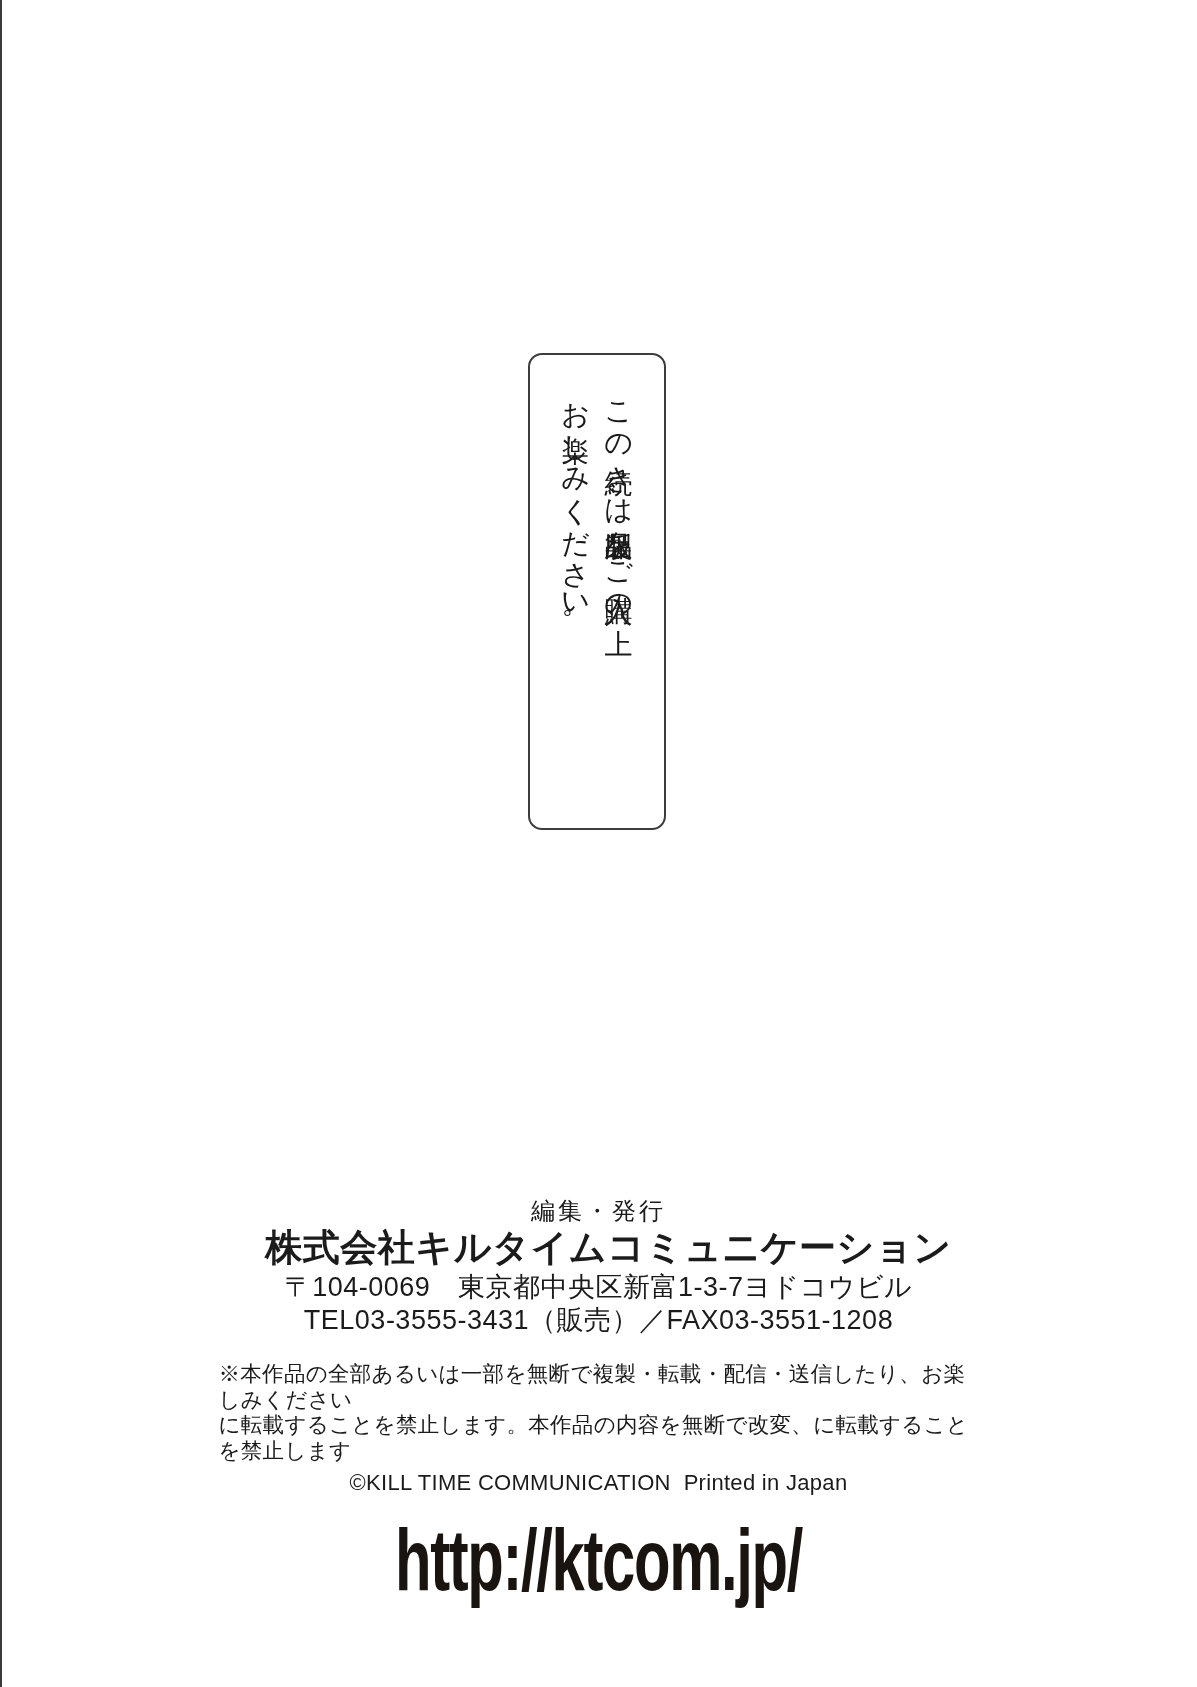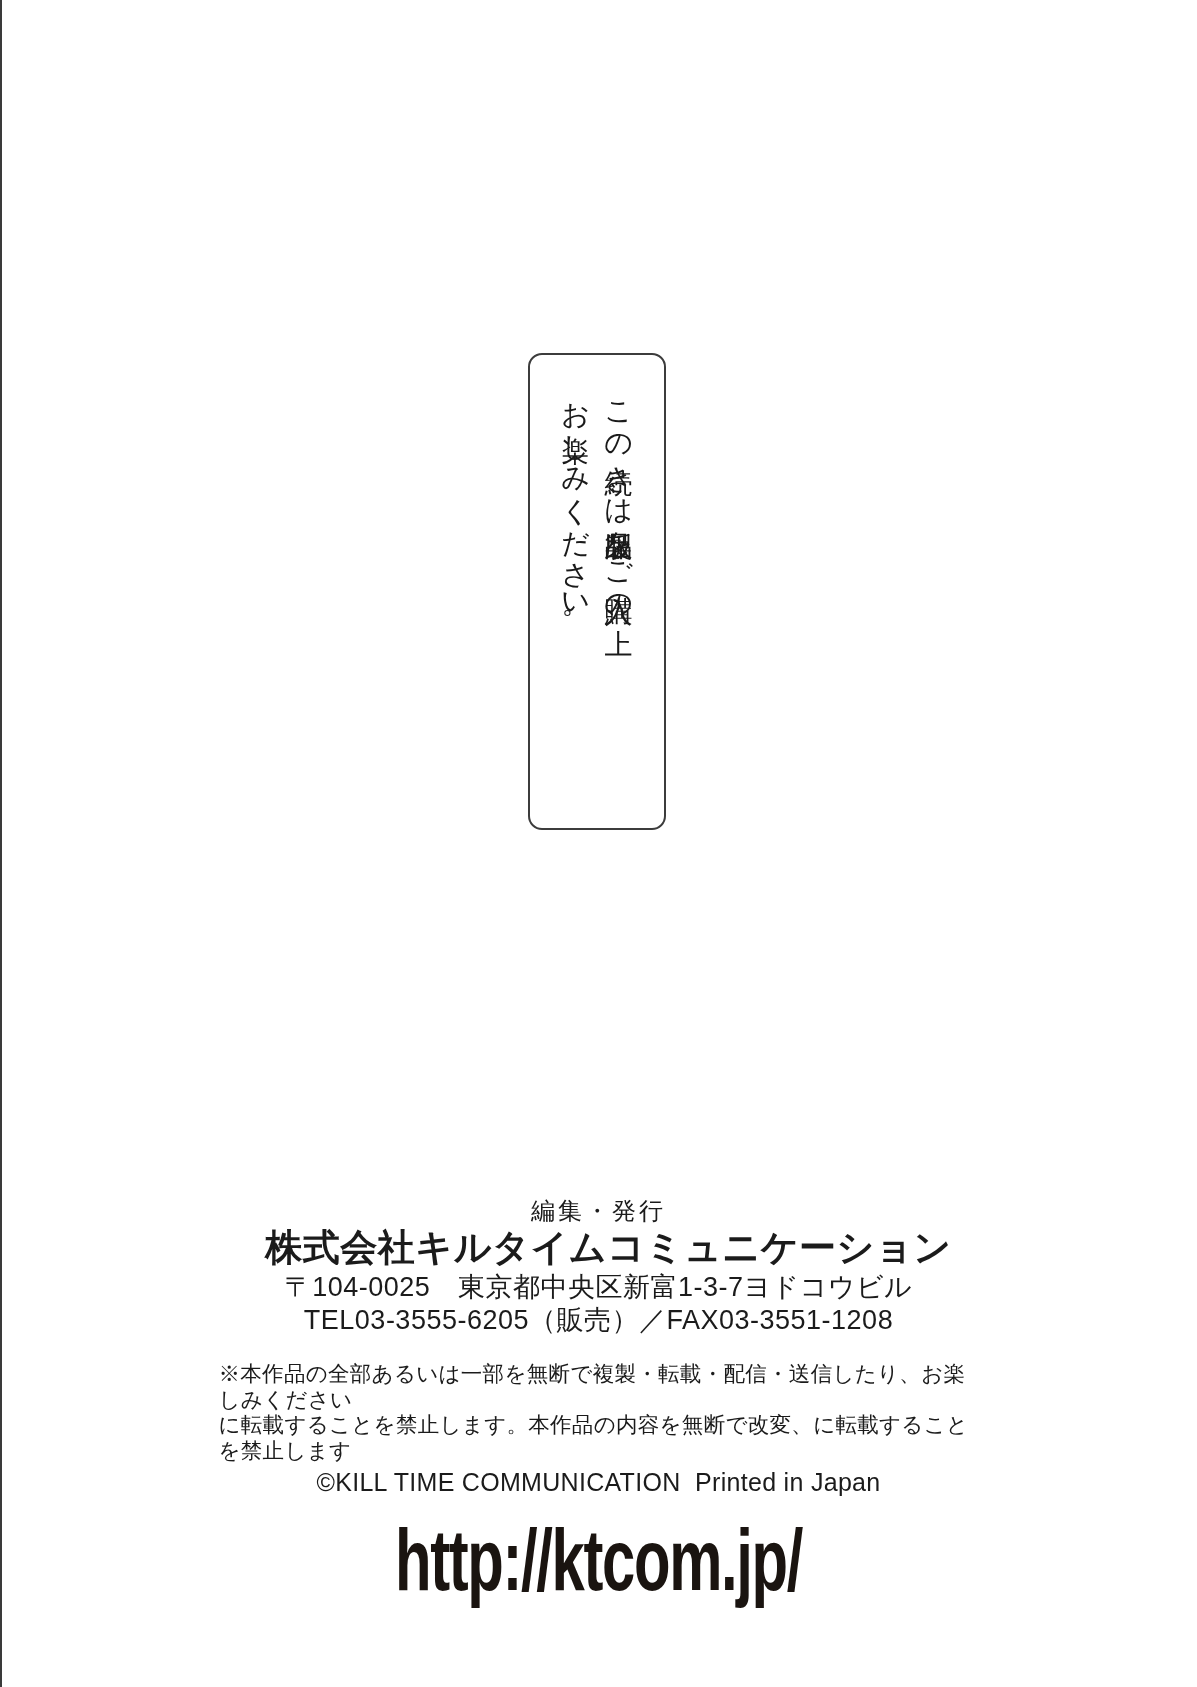--- a/index.html
+++ b/index.html
@@ -81,21 +81,21 @@
   .disclaimer {
     width: 760px;
     margin: 25px auto 0 auto;
     text-align: left;
     font-size: 21.5px;
     line-height: 25.5px;
     letter-spacing: 0.3px;
   }
   .copyright {
     margin-top: 5px;
-    font-size: 25px;
+    font-size: 22px;
     line-height: 27px;
     white-space: pre;
     letter-spacing: 0.3px;
   }
   .site-url {
     margin-top: 14px;
     font-size: 88px;
     line-height: 100px;
     font-weight: bold;
     letter-spacing: -2px;
@@ -112,22 +112,22 @@
   <div class="edge-line"></div>
 
   <div class="notice-box">
     <div class="v-line">この続きは製品版をご購入の上、</div>
     <div class="v-line">お楽しみください。</div>
   </div>
 
   <div class="colophon">
     <div class="role">編集・発行</div>
     <div class="publisher">株式会社キルタイムコミュニケーション</div>
-    <div class="address">〒104-0025　東京都中央区新富1-3-7ヨドコウビル</div>
-    <div class="telfax">TEL03-3555-6205（販売）／FAX03-3551-1208</div>
+    <div class="address">〒104-0069　東京都中央区新富1-3-7ヨドコウビル</div>
+    <div class="telfax">TEL03-3555-3431（販売）／FAX03-3551-1208</div>
 
     <div class="disclaimer">
       <div>※本作品の全部あるいは一部を無断で複製・転載・配信・送信したり、お楽しみください</div>
       <div>に転載することを禁止します。本作品の内容を無断で改変、に転載することを禁止します</div>
     </div>
 
     <div class="copyright">©KILL TIME COMMUNICATION  Printed in Japan</div>
 
     <div class="site-url">http://ktcom.jp/</div>
   </div>

